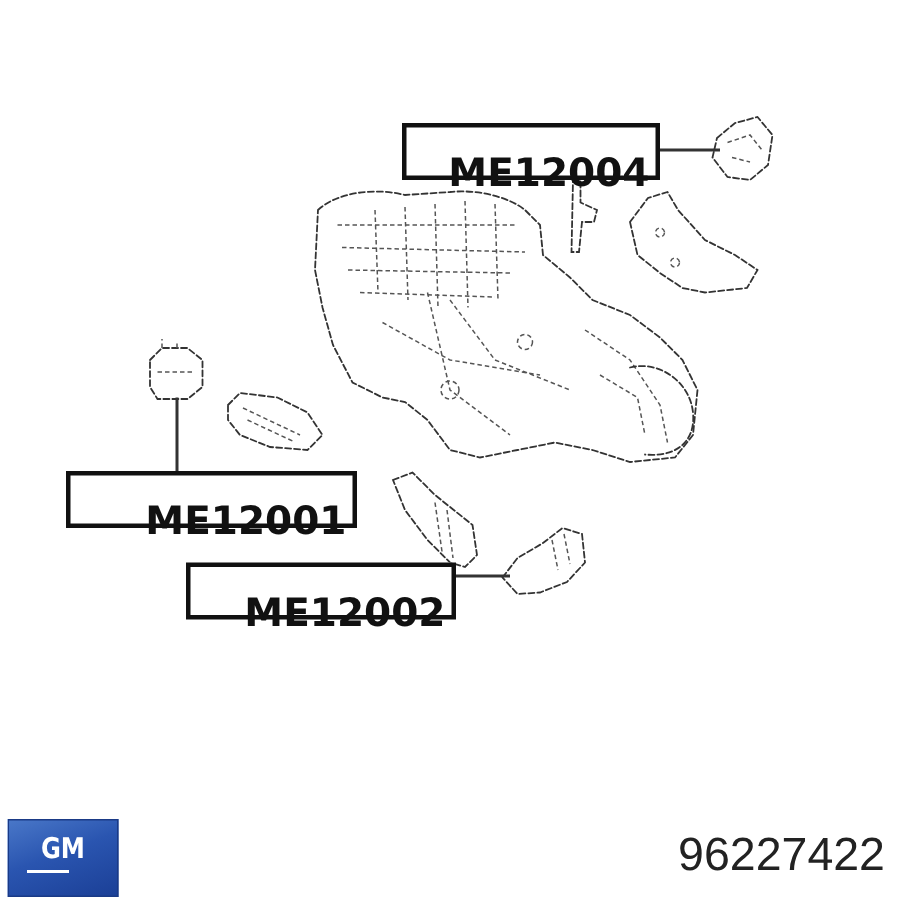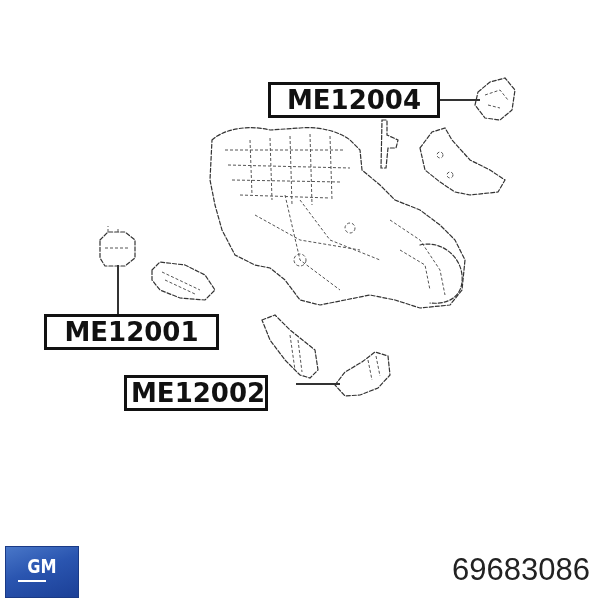--- a/index.html
+++ b/index.html
@@ -8,23 +8,23 @@
   .part-label {
     position: absolute;
     box-sizing: border-box;
     border: 3px solid #111;
     background: #fff;
     color: #111;
     font-family: "DejaVu Sans", sans-serif;
     font-weight: bold;
     font-size: 26px;
     line-height: 30px;
-    text-align: center;
+    text-align: right;
     letter-spacing: 0px;
-    padding: 0 4px;
+    padding: 16px 4px;
     white-space: nowrap;
   }
   .leader { position: absolute; background: #333; }
   .gm-logo {
     position: absolute; left: 5px; top: 546px; width: 74px; height: 52px;
     background: linear-gradient(160deg, #4a78c9 0%, #2a55b0 45%, #1b3f96 100%);
     box-shadow: inset 0 0 0 1px #1a3a86;
   }
   .gm-logo .gm-text {
     position: absolute; left: 0; right: 0; top: 9px;
@@ -85,22 +85,22 @@
       <path class="sk" d="M335,385 L345,372 L362,362 L375,352 L388,356 L390,375 L378,388 L360,395 L345,396 Z"></path>
       <path class="sk2" d="M368,360 L372,380 M376,356 L380,376"></path>
     </g>
   </svg>
 
   <div class="leader" style="left:440px;top:99px;width:40px;height:2px;"></div>
   <div class="leader" style="left:117px;top:265px;width:2px;height:50px;"></div>
   <div class="leader" style="left:296px;top:383px;width:44px;height:2px;"></div>
 
   <div class="part-label" style="left:268px;top:82px;width:172px;height:36px;">ME12004</div>
-  <div class="part-label" style="left:44px;top:314px;width:175px;height:36px;">ME12001</div>
-  <div class="part-label" style="left:124px;top:375px;width:144px;height:36px;">ME12002</div>
+  <div class="part-label" style="left:44px;top:314px;width:194px;height:36px;">ME12001</div>
+  <div class="part-label" style="left:124px;top:375px;width:180px;height:36px;">ME12002</div>
 
   <div class="gm-logo">
     <div class="gm-text">GM</div>
     <div class="gm-underline"></div>
   </div>
 
-  <div class="part-number">69683086</div>
+  <div class="part-number">96227422</div>
 </div>
 
 </body></html>

